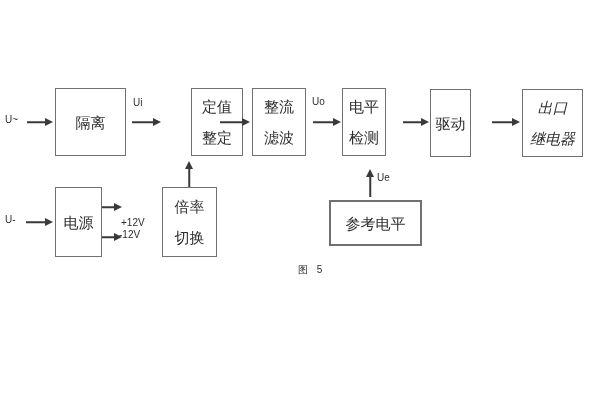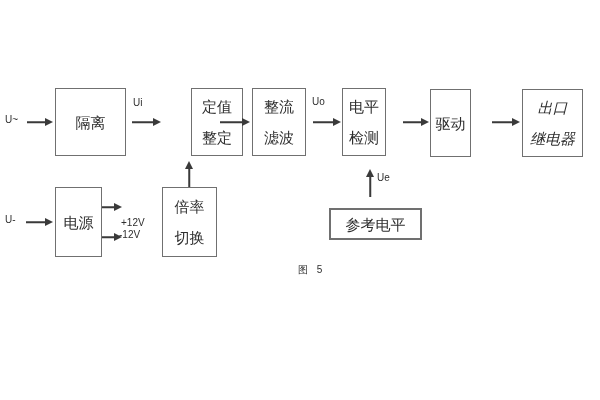--- a/index.html
+++ b/index.html
@@ -34,21 +34,21 @@
     white-space: nowrap;
   }
   .b-iso { left: 55px;  top: 88px;  width: 71px; height: 68px; }
   .b-set { left: 163px; top: 88px;  width: 52px; height: 68px; margin-left: 28px; }
   .b-rec { left: 252px; top: 88px;  width: 54px; height: 68px; }
   .b-lvl { left: 342px; top: 88px;  width: 44px; height: 68px; }
   .b-drv { left: 430px; top: 89px;  width: 41px; height: 68px; }
   .b-rly { left: 522px; top: 89px;  width: 61px; height: 68px; font-style: italic; }
   .b-pwr { left: 55px;  top: 187px; width: 47px; height: 70px; }
   .b-rat { left: 162px; top: 187px; width: 55px; height: 70px; }
-  .b-ref { left: 329px; top: 208px; width: 93px; height: 32px; border-width: 2px; }
+  .b-ref { left: 329px; top: 200px; width: 93px; height: 46px; border-width: 2px; }
 
   .lbl {
     position: absolute;
     color: var(--text);
     font-size: 10px;
     font-weight: 500;
     white-space: nowrap;
   }
   .l-uac { left: 5px;   top: 114px; }
   .l-udc { left: 5px;   top: 214px; }

